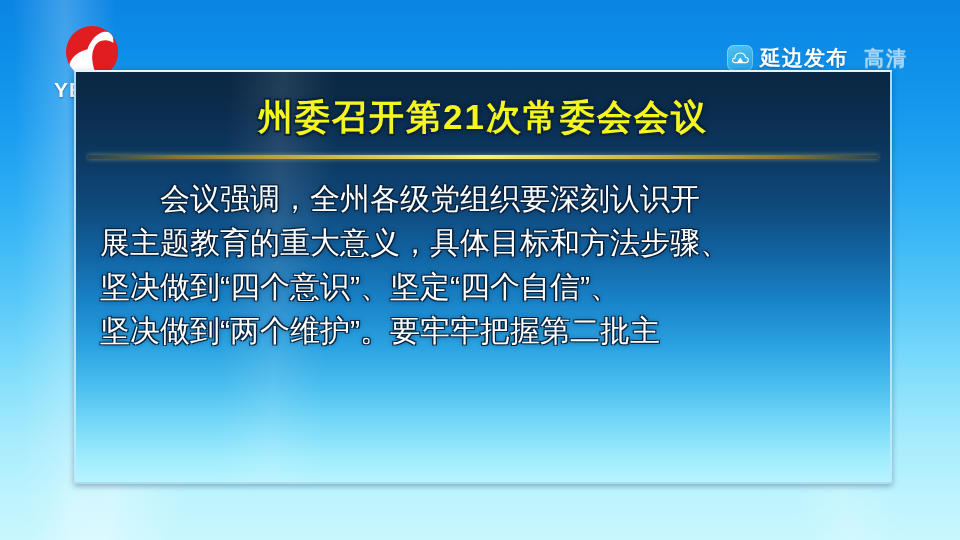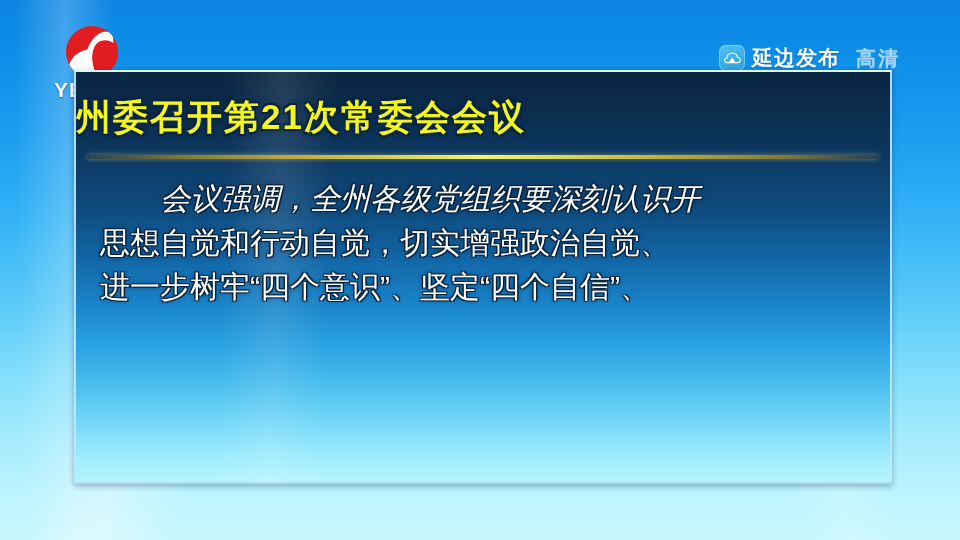--- a/index.html
+++ b/index.html
@@ -115,21 +115,21 @@
     color: #ffffff;
     font-size: 21px;
     font-weight: bold;
     letter-spacing: 1px;
     text-shadow: 0 1px 2px rgba(0,40,90,0.55);
   }
 
   
   #brand-strip {
     position: absolute;
-    right: 60px;
+    right: 52px;
     top: 38px;
     display: flex;
     align-items: center;
     height: 40px;
   }
   #brand-app-icon {
     width: 26px;
     height: 26px;
     border-radius: 7px;
     background: linear-gradient(160deg, #4fc3f0 0%, #2a9fe0 100%);
@@ -188,20 +188,21 @@
     width: 620px;
     height: 700px;
     background: linear-gradient(104deg, rgba(255,255,255,0) 44%, rgba(255,255,255,0.10) 51%, rgba(255,255,255,0) 58%);
     transform: rotate(-12deg);
     pointer-events: none;
   }
 
   #headline {
     position: relative;
     margin-top: 26px;
+    text-align: center;
     color: #f5f520;
     font-size: 35px;
     font-weight: bold;
     letter-spacing: 2px;
     line-height: 1.1;
     text-shadow:
       -1.6px -1.6px 0 #08243f,
        1.6px -1.6px 0 #08243f,
       -1.6px  1.6px 0 #08243f,
        1.6px  1.6px 0 #08243f,
@@ -238,21 +239,20 @@
       -1.3px  1.3px 0 rgba(6, 32, 58, 0.92),
        1.3px  1.3px 0 rgba(6, 32, 58, 0.92),
        0 0 5px rgba(4, 26, 50, 0.75);
   }
   #body-copy .para-line {
     display: block;
     white-space: nowrap;
   }
   #body-copy .para-line.first {
     text-indent: 2em;
-    font-style: italic;
   }
 </style>
 </head>
 <body>
 
 <div id="screen">
 
   <div id="bg-streak-a"></div>
   <div id="bg-streak-b"></div>
   <div id="bg-streak-c"></div>
@@ -279,18 +279,19 @@
 
   <div id="news-panel">
     <div id="panel-sheen"></div>
 
     <div id="headline">州委召开第21次常委会会议</div>
 
     <div id="headline-divider"></div>
 
     <div id="body-copy">
         <span class="para-line first">会议强调，全州各级党组织要深刻认识开</span>
-        <span class="para-line">思想自觉和行动自觉，切实增强政治自觉、</span>
-        <span class="para-line">进一步树牢“四个意识”、坚定“四个自信”、</span>
+        <span class="para-line">展主题教育的重大意义，具体目标和方法步骤、</span>
+        <span class="para-line">坚决做到“四个意识”、坚定“四个自信”、</span>
+        <span class="para-line">坚决做到“两个维护”。要牢牢把握第二批主</span>
       </div>
   </div>
 
 </div>
 
 </body></html>

